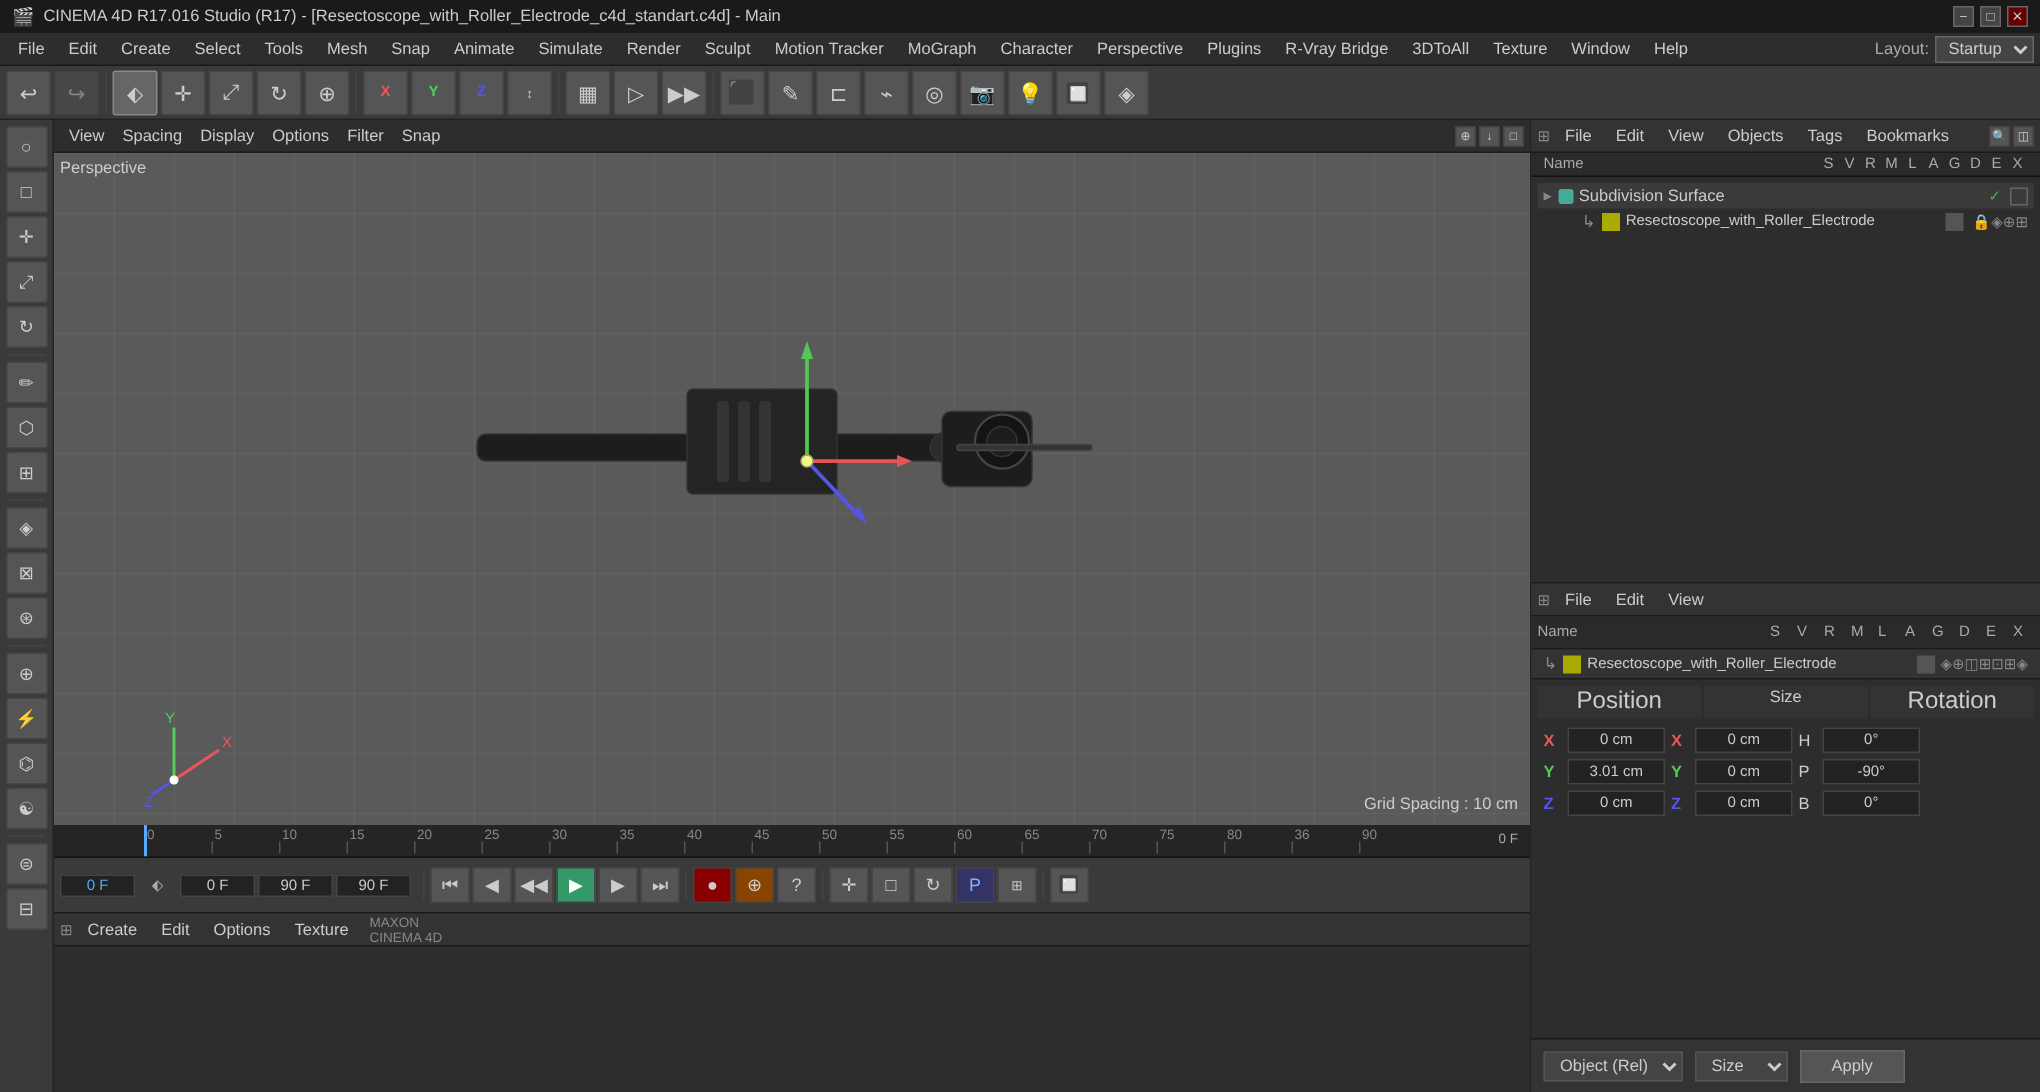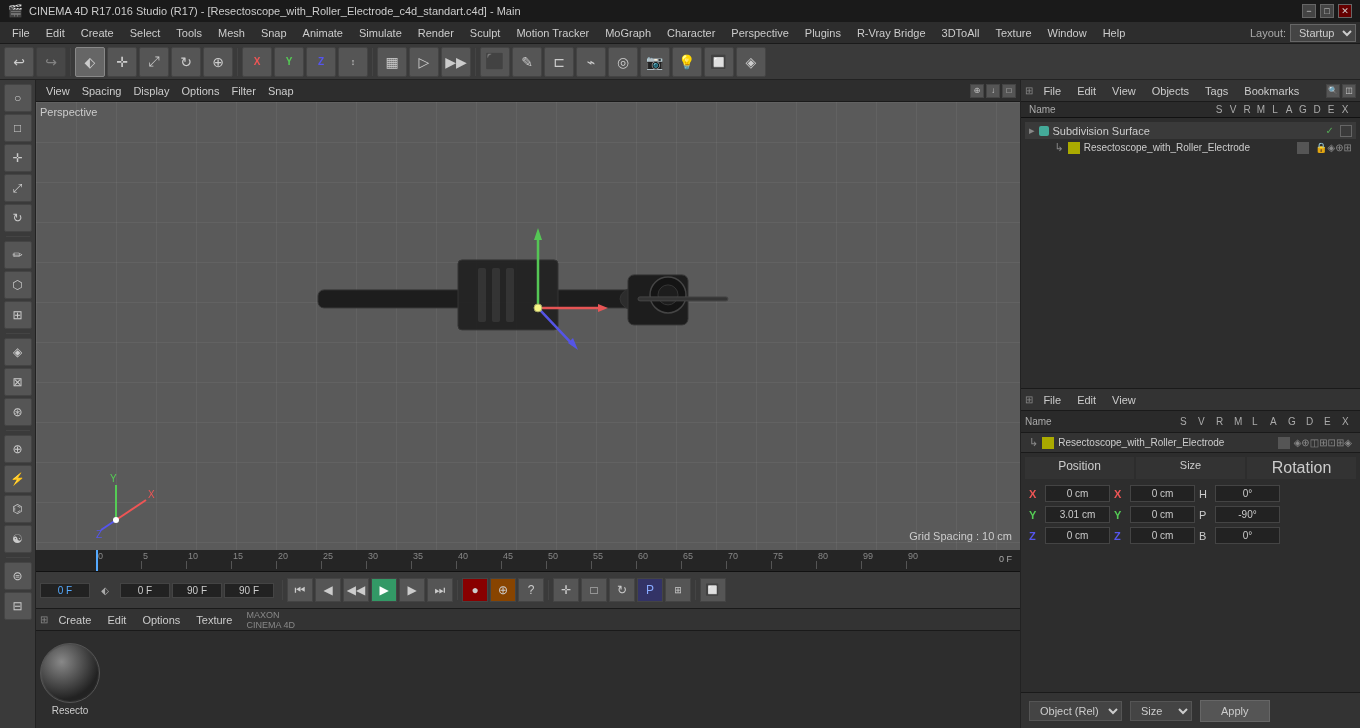--- a/index.html
+++ b/index.html
@@ -342,21 +342,21 @@
           </div>
         <div class="tl-tick" style="width:45px;">
             <span class="tl-tick-label">75</span>
             <div class="tl-tick-mark"></div>
           </div>
         <div class="tl-tick" style="width:45px;">
             <span class="tl-tick-label">80</span>
             <div class="tl-tick-mark"></div>
           </div>
         <div class="tl-tick" style="width:45px;">
-            <span class="tl-tick-label">99</span>
+            <span class="tl-tick-label">36</span>
             <div class="tl-tick-mark"></div>
           </div>
         <div class="tl-tick" style="width:45px;">
             <span class="tl-tick-label">90</span>
             <div class="tl-tick-mark"></div>
           </div>
       </div>
       <div id="tl-playhead"></div>
 
       <div style="position:absolute; right:8px; top:4px; color:#aaa; font-size:9px;">0 F</div>
@@ -393,28 +393,20 @@
 
     <div id="mat-area">
       <div id="mat-topbar">
         <span style="color:#888;font-size:10px;">⊞</span>
         <span class="mat-menu">Create</span>
         <span class="mat-menu">Edit</span>
         <span class="mat-menu">Options</span>
         <span class="mat-menu">Texture</span>
         <span style="margin-left:4px;font-size:9px;color:#888;">MAXON<br>CINEMA 4D</span>
       </div>
-      <div id="mat-content">
-        <div style="display:flex;flex-direction:column;align-items:center;gap:2px;">
-          <div id="mat-thumb">
-            <div style="width:56px;height:56px;border-radius:50%;background:radial-gradient(circle at 35% 30%, #888, #222 70%);"></div>
-          </div>
-          <div id="mat-label">Resecto</div>
-        </div>
-      </div>
     </div>
 
   </div>
 
   <div id="right-panel" style="position:relative;">
 
     <div id="obj-panel">
       <div id="obj-topbar">
         <span style="color:#888;font-size:10px;">⊞</span>
         <span class="obj-menu">File</span>
@@ -492,21 +484,21 @@
         <span style="color:#888;">↳</span>
         <span style="width:12px;height:12px;background:#aa0;display:inline-block;"></span>
         <span style="flex:1;font-size:10px;color:#ccc;">Resectoscope_with_Roller_Electrode</span>
         <span style="width:12px;height:12px;background:#555;display:inline-block;"></span>
         <span style="font-size:10px;color:#888;">◈⊕◫⊞⊡⊞◈</span>
       </div>
 
       <div id="attr-fields">
 
         <div style="display:flex;gap:2px;margin-bottom:4px;">
-          <div style="flex:1;text-align:center;font-size:12px;color:#ccc;background:#333;padding:2px;">Position</div>
+          <div style="flex:1;text-align:center;font-size:16px;color:#ccc;background:#333;padding:2px;">Position</div>
           <div style="flex:1;text-align:center;font-size:11px;color:#ccc;background:#333;padding:2px;">Size</div>
           <div style="flex:1;text-align:center;font-size:16px;color:#ccc;background:#333;padding:2px;">Rotation</div>
         </div>
 
         <div class="field-row">
           <span style="width:12px;color:#e55;font-size:11px;font-weight:bold;">X</span>
           <input class="field-input" value="0 cm" style="">
           <span style="width:12px;color:#e55;font-size:11px;font-weight:bold;">X</span>
           <input class="field-input" value="0 cm" style="">
           <span style="width:12px;color:#ccc;font-size:11px;">H</span>

